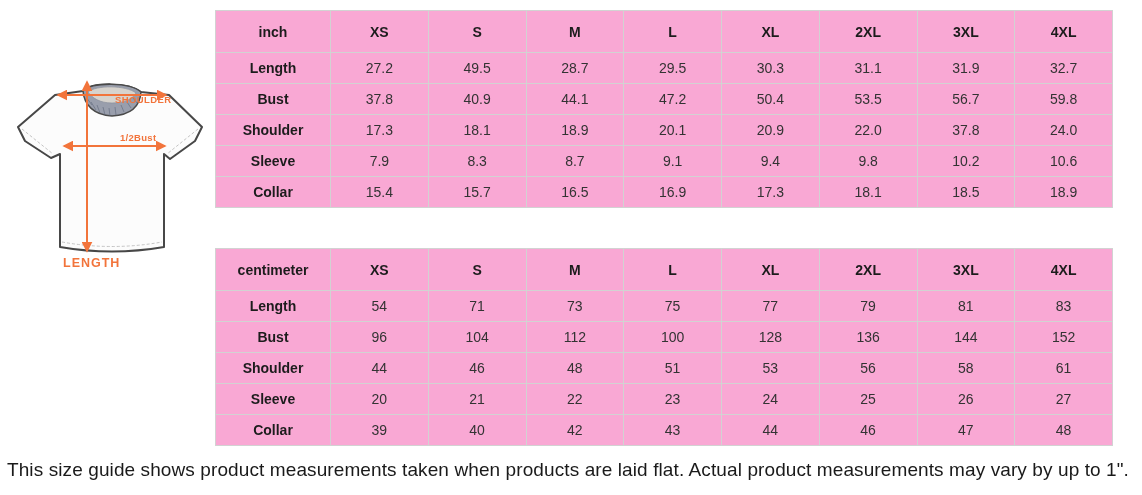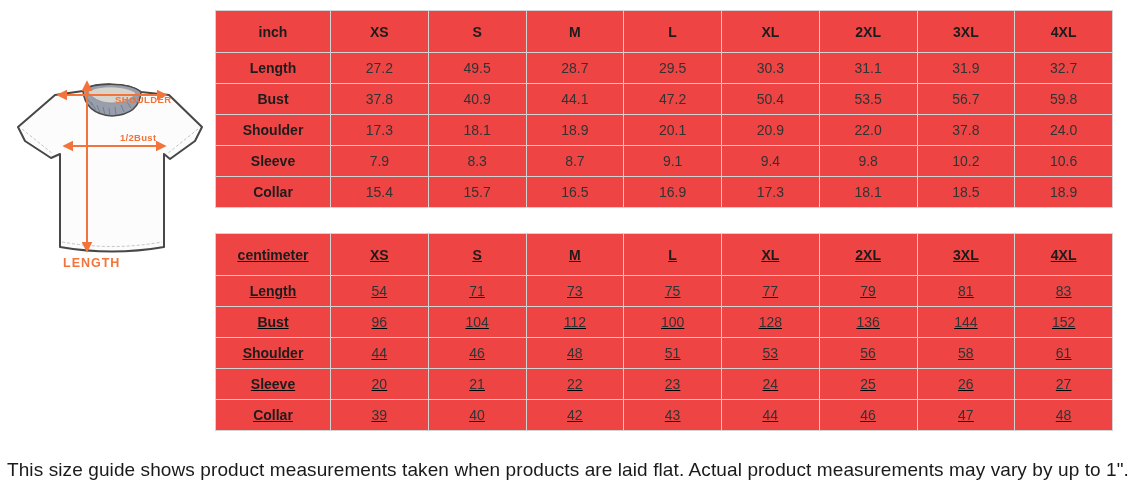--- a/index.html
+++ b/index.html
@@ -13,24 +13,24 @@
   
   .tshirt-figure{
     position:absolute;left:6px;top:55px;width:208px;height:220px;
   }
   
   .size-table{
     position:absolute;left:215px;
     width:898px;
     border-collapse:collapse;
     table-layout:fixed;
-    background:#ef4444;
+    background:#f9a8d4;
   }
   .size-table.inch{top:10px;}
-  .size-table.cm{top:233px;text-decoration:underline;}
+  .size-table.cm{top:248px;}
   .size-table th,.size-table td{
     border:1px solid #d2d2d2;
     text-align:center;
     vertical-align:middle;
     padding:0;
     font-size:14px;
   }
   .size-table thead th{
     height:41px;
     font-weight:bold;

